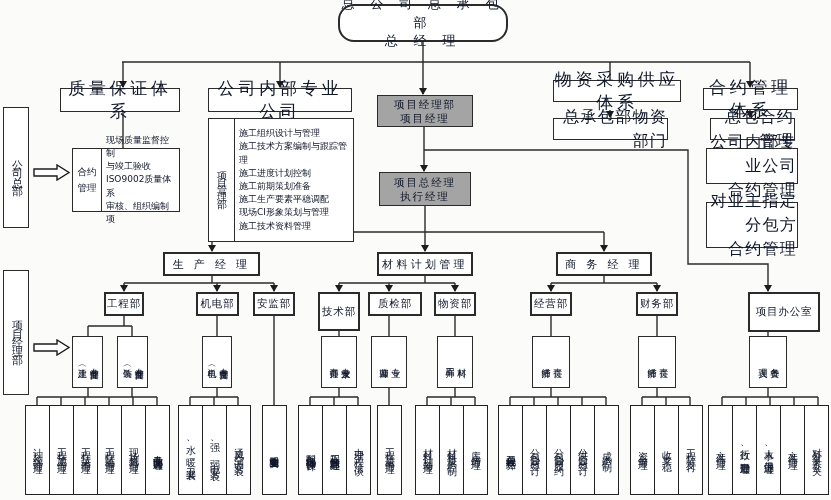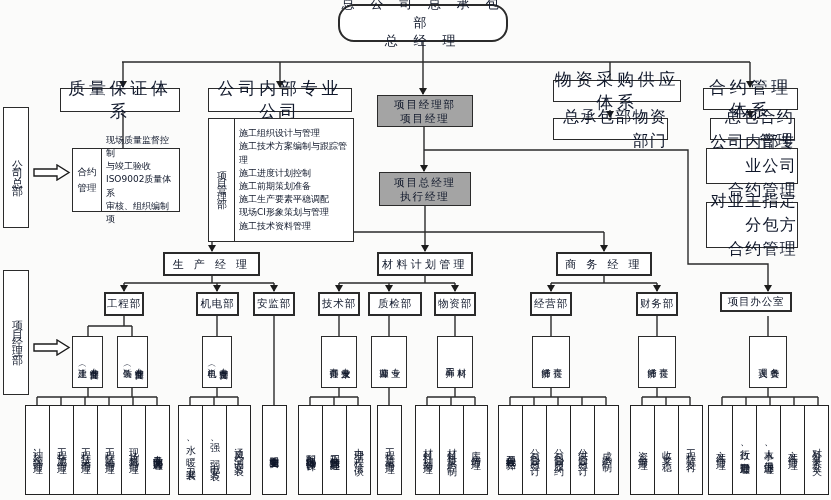--- a/index.html
+++ b/index.html
@@ -155,26 +155,26 @@
   <div class="bx sub" style="left:706px;top:202px;width:92px;height:46px">对业主指定分包方
 合约管理</div>
 
   <div class="bx mg" style="left:163px;top:252px;width:97px;height:24px">生 产 经 理</div>
   <div class="bx mg" style="left:377px;top:252px;width:96px;height:24px">材料计划管理</div>
   <div class="bx mg" style="left:556px;top:252px;width:96px;height:24px">商 务 经 理</div>
 
   <div class="bx dept" style="left:104px;top:292px;width:40px;height:24px">工程部</div>
   <div class="bx dept" style="left:196px;top:292px;width:43px;height:24px">机电部</div>
   <div class="bx dept" style="left:253px;top:292px;width:42px;height:24px">安监部</div>
-  <div class="bx dept" style="left:318px;top:292px;width:42px;height:24px">技术部</div>
+  <div class="bx dept" style="left:318px;top:292px;width:42px;height:39px">技术部</div>
   <div class="bx dept" style="left:368px;top:292px;width:54px;height:24px">质检部</div>
   <div class="bx dept" style="left:434px;top:292px;width:42px;height:24px">物资部</div>
   <div class="bx dept" style="left:530px;top:292px;width:42px;height:24px">经营部</div>
   <div class="bx dept" style="left:636px;top:292px;width:42px;height:24px">财务部</div>
-  <div class="bx dept" style="left:720px;top:292px;width:72px;height:20px">项目办公室</div>
+  <div class="bx dept" style="left:748px;top:292px;width:72px;height:40px">项目办公室</div>
 
   <div class="bx role" style="left:72px;top:336px;width:31px;height:52px">专业责任师
 （土建）</div>
   <div class="bx role" style="left:117px;top:336px;width:31px;height:52px">专业责任师
 （装饰）</div>
   <div class="bx role" style="left:202px;top:336px;width:30px;height:52px">专业责任师
 （机电）</div>
   <div class="bx role" style="left:321px;top:336px;width:36px;height:52px">专业技术
 责任师</div>
   <div class="bx role" style="left:371px;top:336px;width:36px;height:52px">专业

